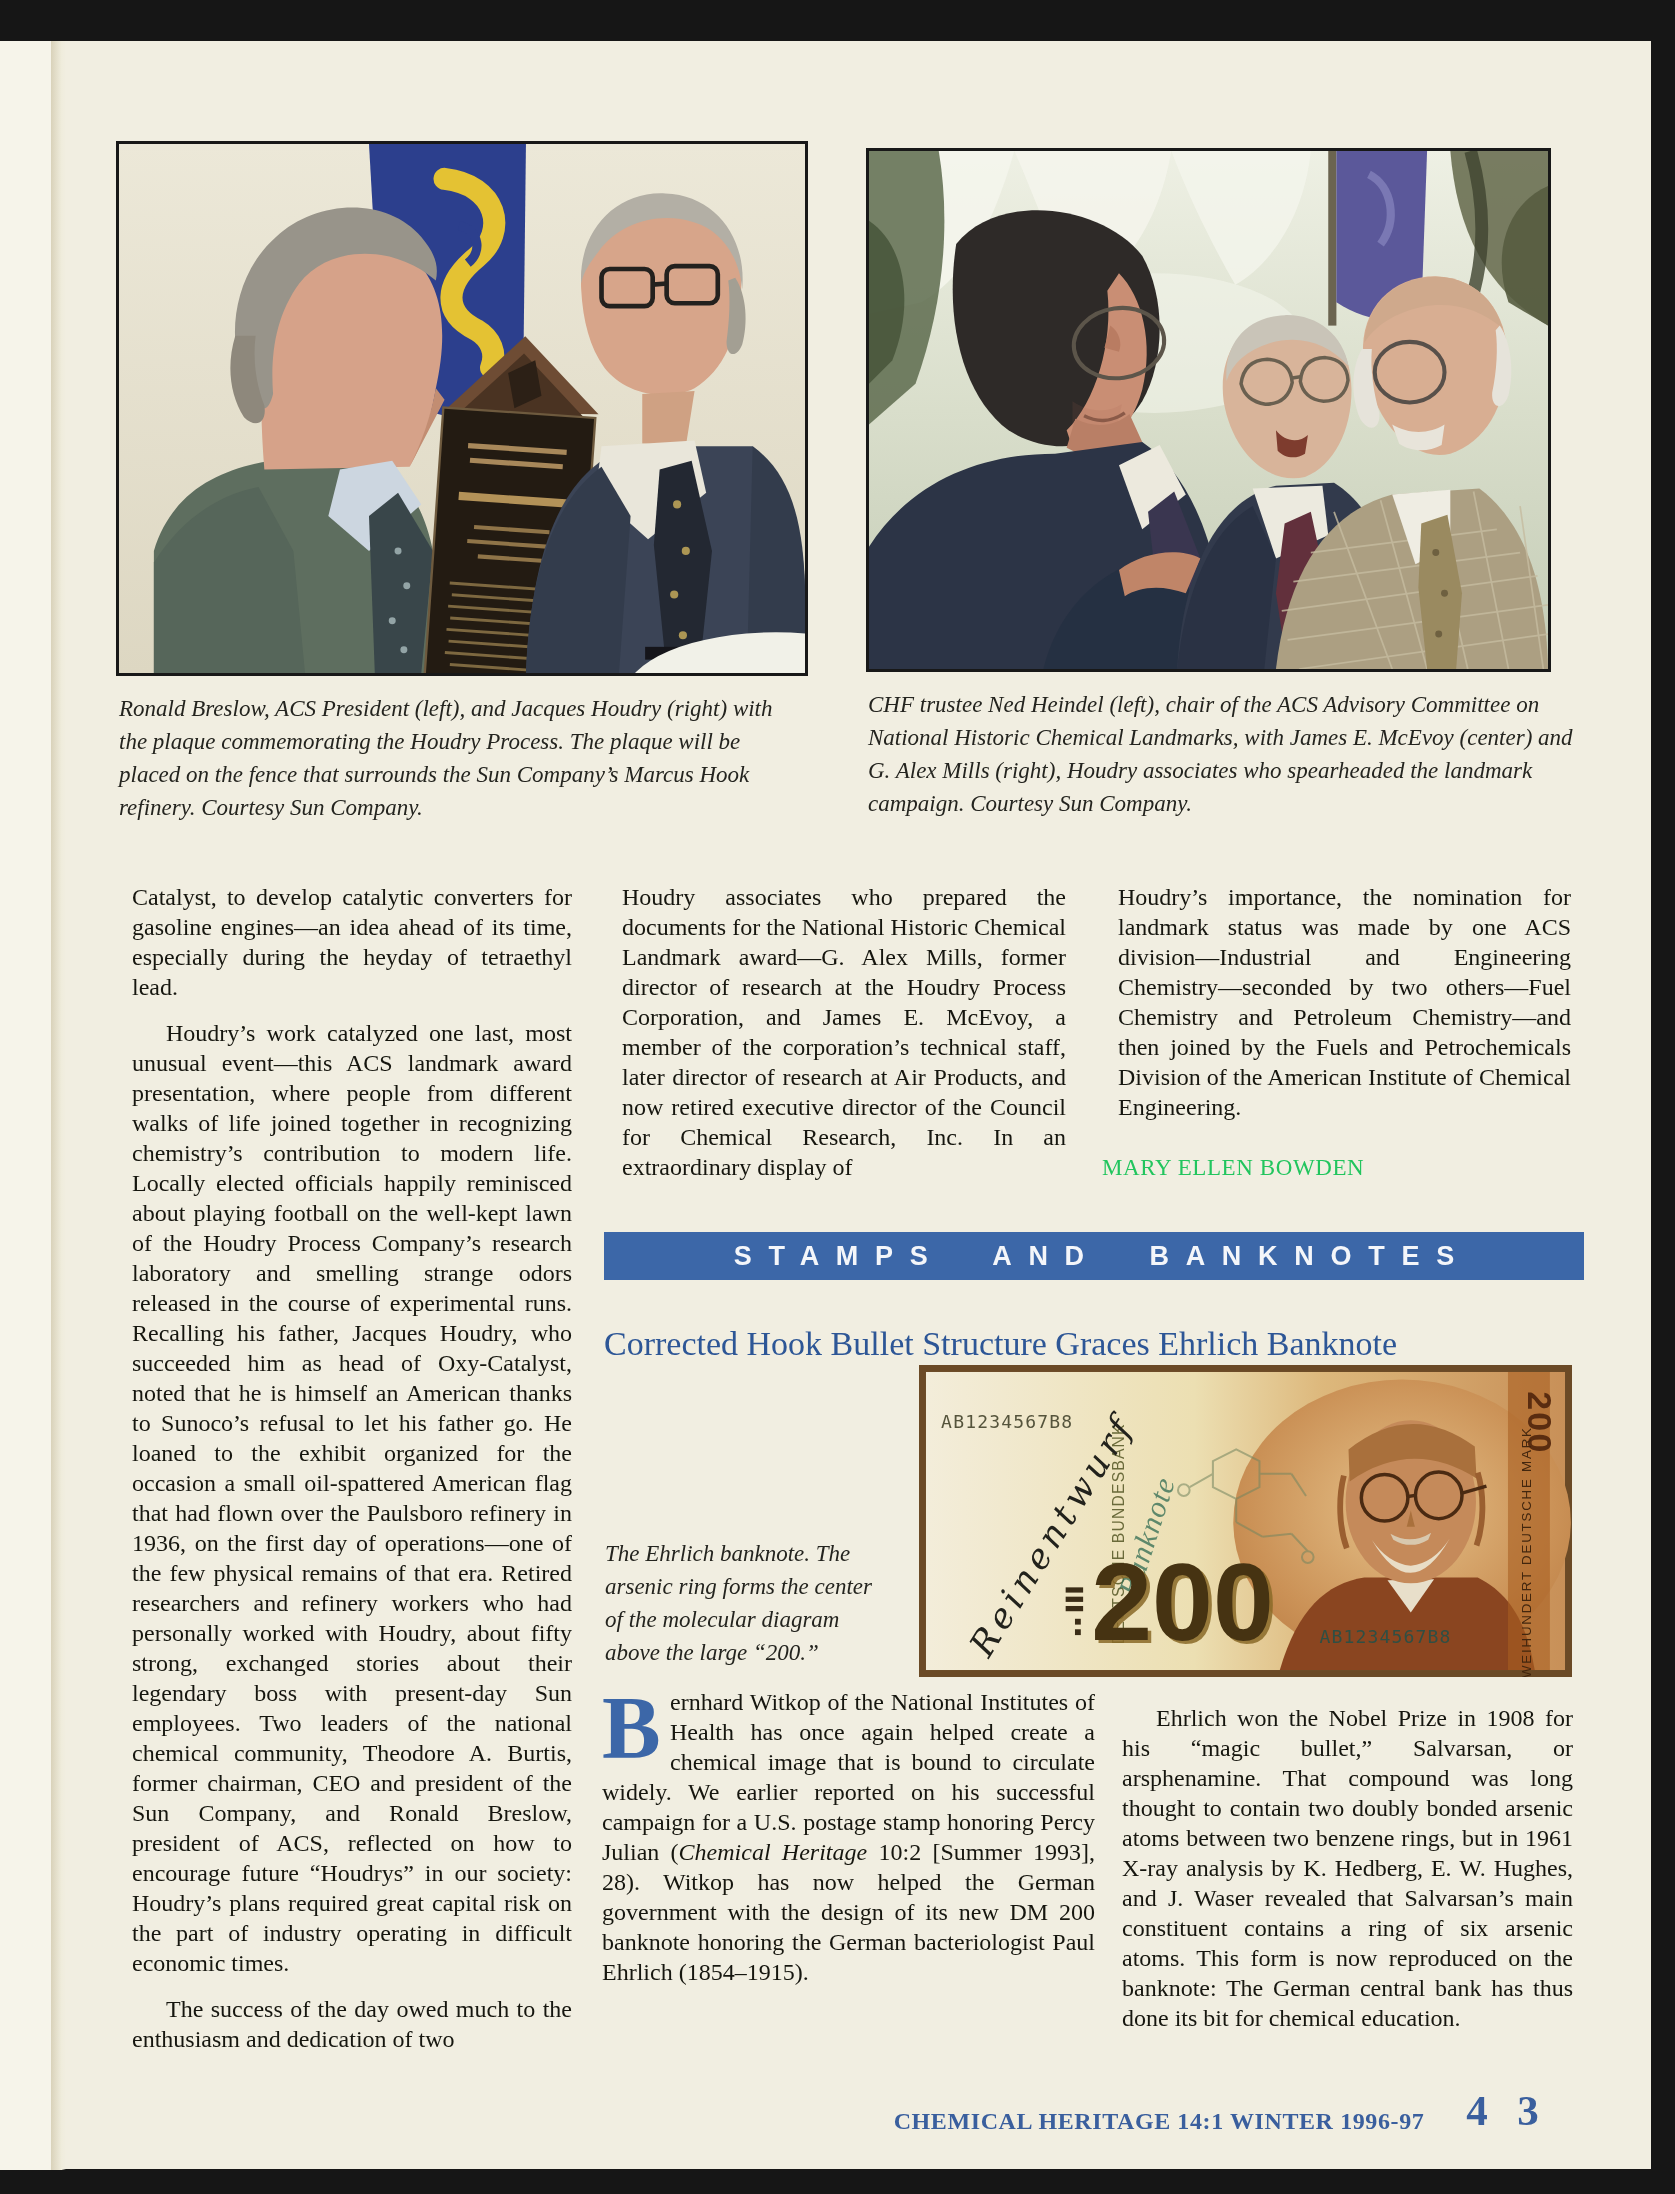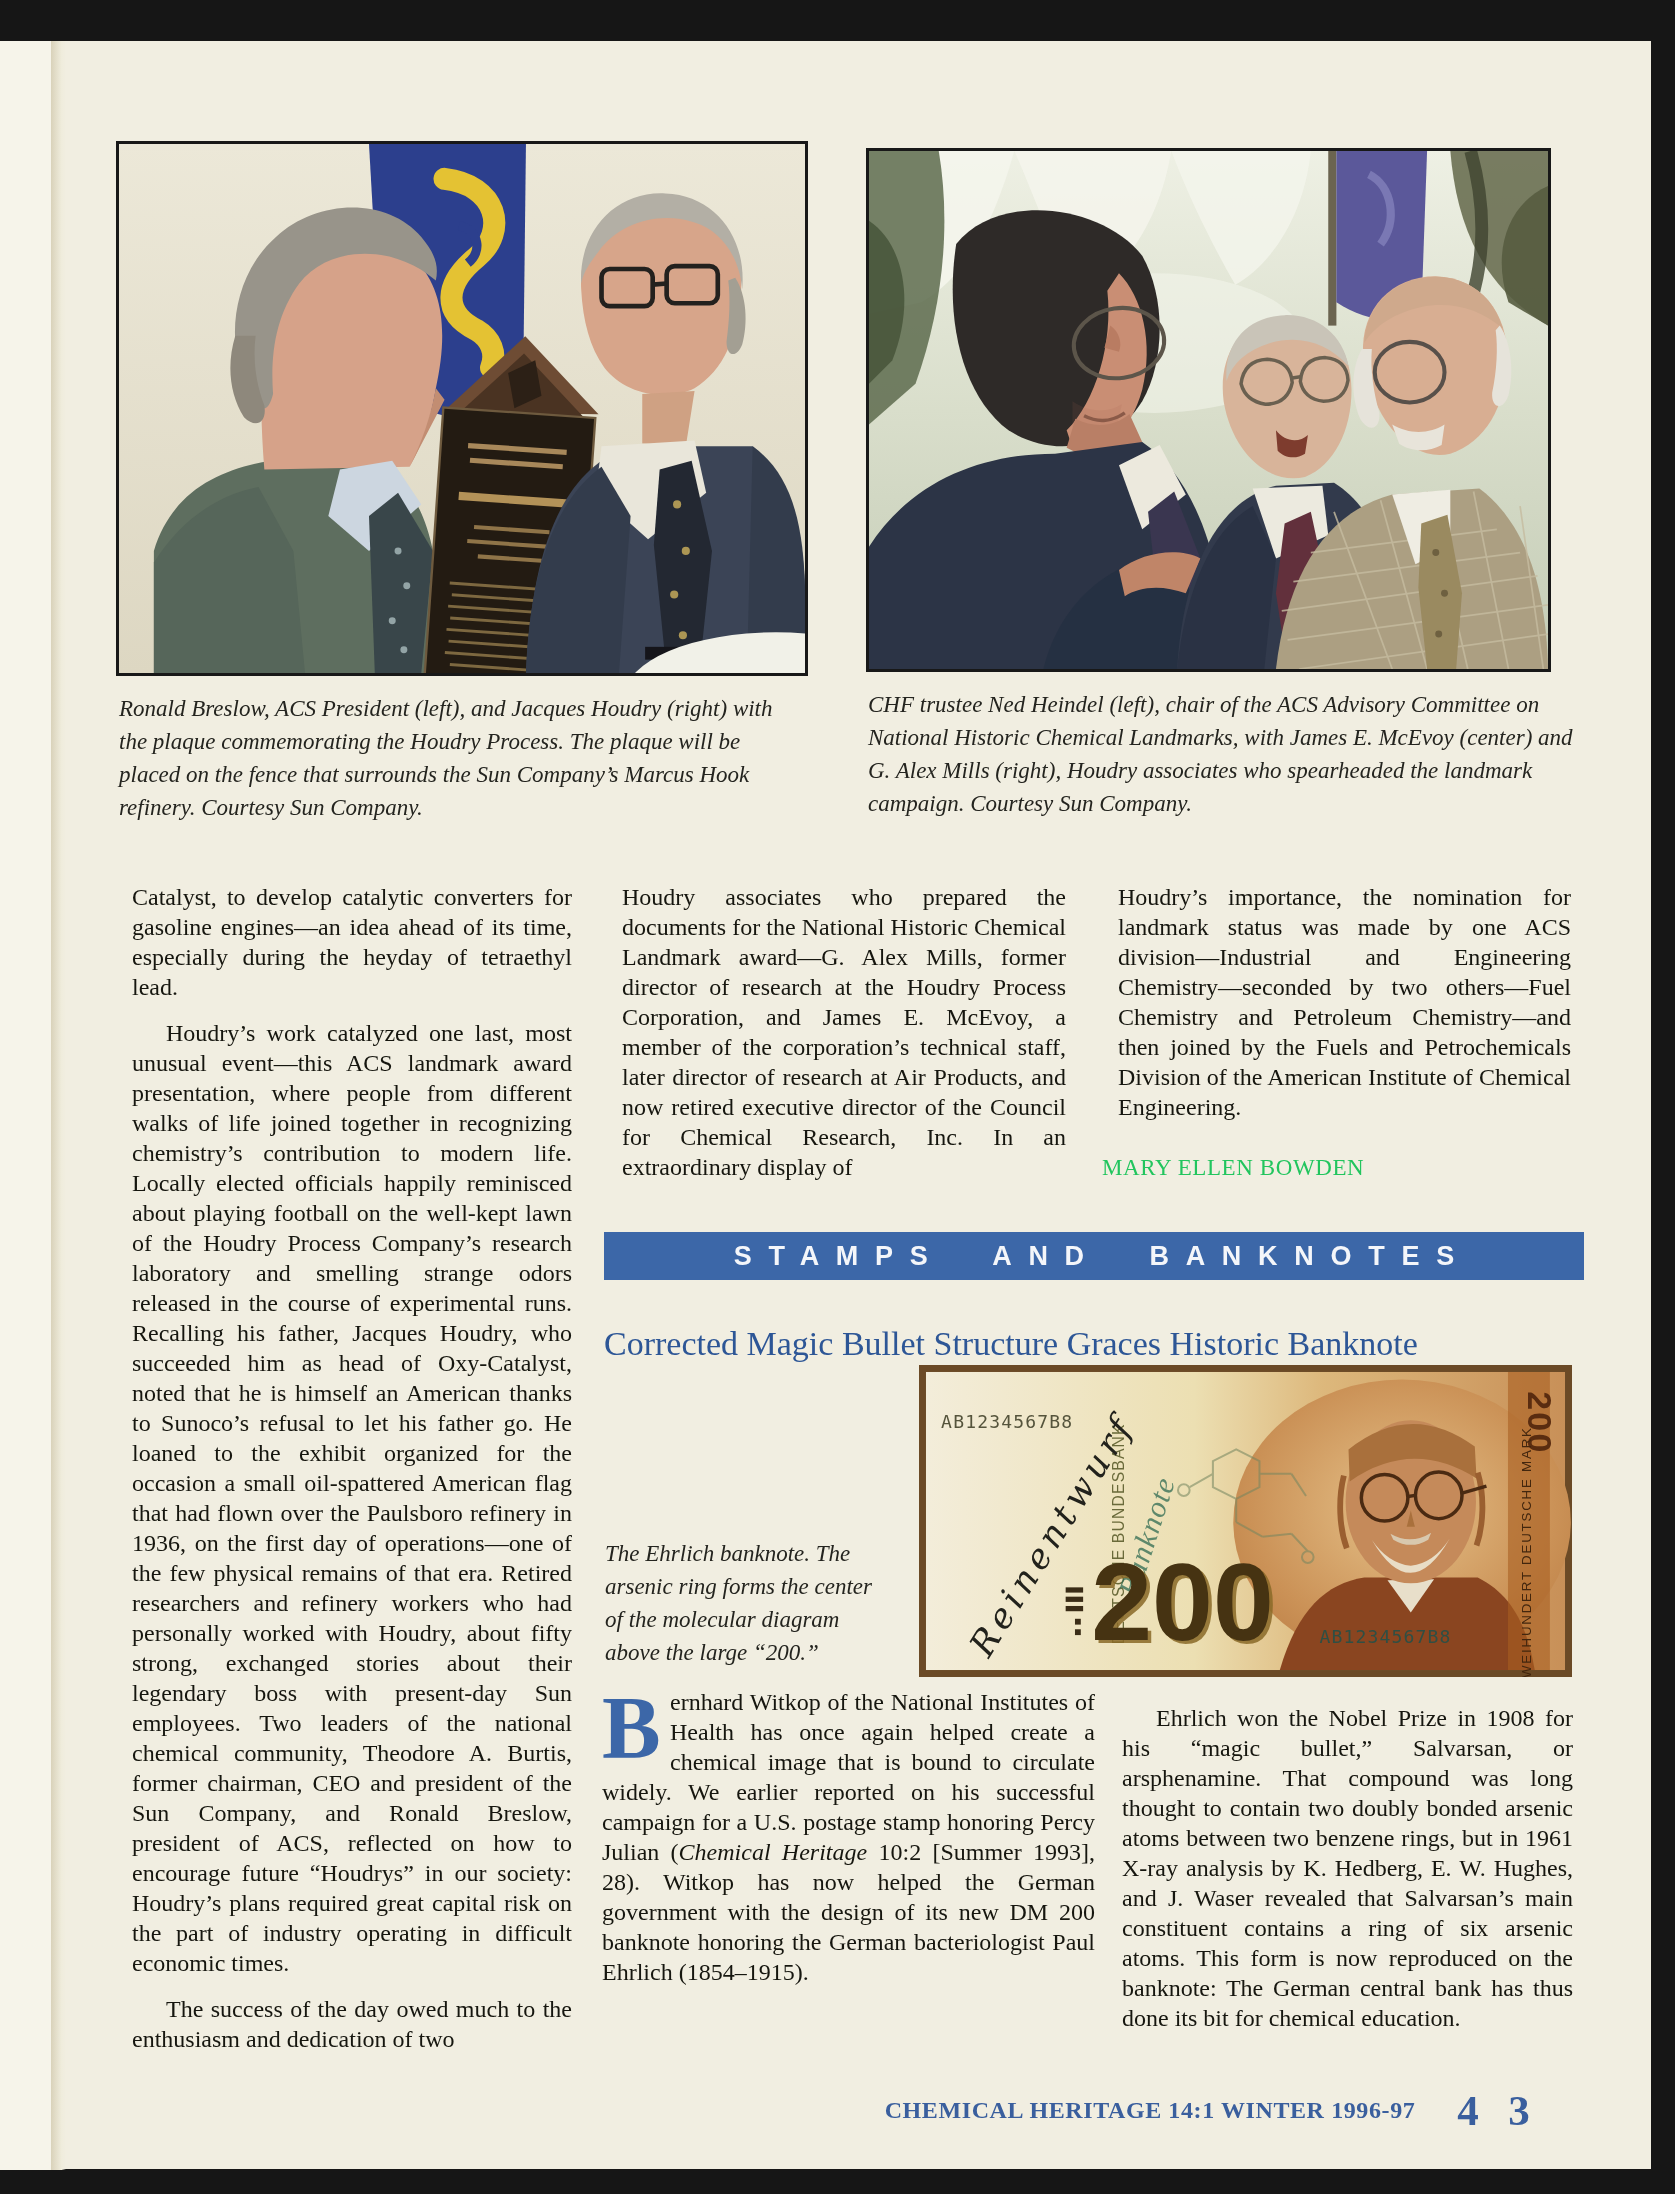--- a/index.html
+++ b/index.html
@@ -28,22 +28,22 @@
                color:#f4f6fa;letter-spacing:0.62em;word-spacing:0.9em;text-indent:0.62em;white-space:nowrap;}
 
   .headline{position:absolute;left:604px;top:1325px;width:989px;font-size:34px;line-height:37px;
             color:#2d5696;font-weight:500;}
 
   .banknote{position:absolute;left:919px;top:1365px;width:653px;height:312px;}
 
   .dropcap-par{position:absolute;font-size:24px;line-height:30px;color:#16160f;text-align:justify;}
   .dropcap{float:left;font-size:88px;line-height:72px;padding:4.7px 9.3px 0 0;color:#3c67a8;font-weight:bold;}
 
-  .footer{position:absolute;right:136px;top:2086px;width:814px;display:flex;justify-content:flex-end;
-          align-items:center;color:#3a5f9e;}
+  .footer{position:absolute;right:127px;top:2086px;width:814px;display:flex;justify-content:flex-end;
+          align-items:flex-end;color:#3a5f9e;}
   .footer .journal{font-size:24px;font-weight:bold;letter-spacing:0.6px;}
   .footer .pagenum{font-size:43px;font-weight:bold;letter-spacing:9.3px;margin-left:42px;}
 
   .it{font-style:italic;}
 </style>
 </head>
 <body>
 
 <div class="screen">
   <div class="page-edge"></div>
@@ -219,21 +219,21 @@
     <p>Houdry associates who prepared the documents for the National Historic Chemical Landmark award—G. Alex Mills, former director of research at the Houdry Process Corporation, and James E. McEvoy, a member of the corporation’s technical staff, later director of research at Air Products, and now retired executive director of the Council for Chemical Research, Inc. In an extraordinary display of</p>
   </div>
   <div class="bodycol" style="left:1102px;top:866px;width:485px;">
     <p>Houdry’s importance, the nomination for landmark status was made by one ACS division—Industrial and Engineering Chemistry—seconded by two others—Fuel Chemistry and Petroleum Chemistry—and then joined by the Fuels and Petrochemicals Division of the American Institute of Chemical Engineering.</p>
     <div class="byline">MARY ELLEN BOWDEN</div>
   </div>
 
   <div class="banner">
     <span>STAMPS AND BANKNOTES</span>
   </div>
-  <div class="headline">Corrected Magic Bullet Structure Graces Historic Banknote</div>
+  <div class="headline">Corrected Hook Bullet Structure Graces Ehrlich Banknote</div>
 
   <div class="banknote">
     <svg width="100%" height="100%" viewBox="0 0 1122 536" preserveAspectRatio="none">
       <defs>
         <linearGradient id="noteBg" x1="0" y1="0" x2="1" y2="0">
           <stop offset="0" stop-color="#f3edda"></stop>
             <stop offset="0.42" stop-color="#ecdfb2"></stop>
           <stop offset="0.62" stop-color="#ddb87c"></stop>
             <stop offset="1" stop-color="#c89058"></stop>
         </linearGradient>

